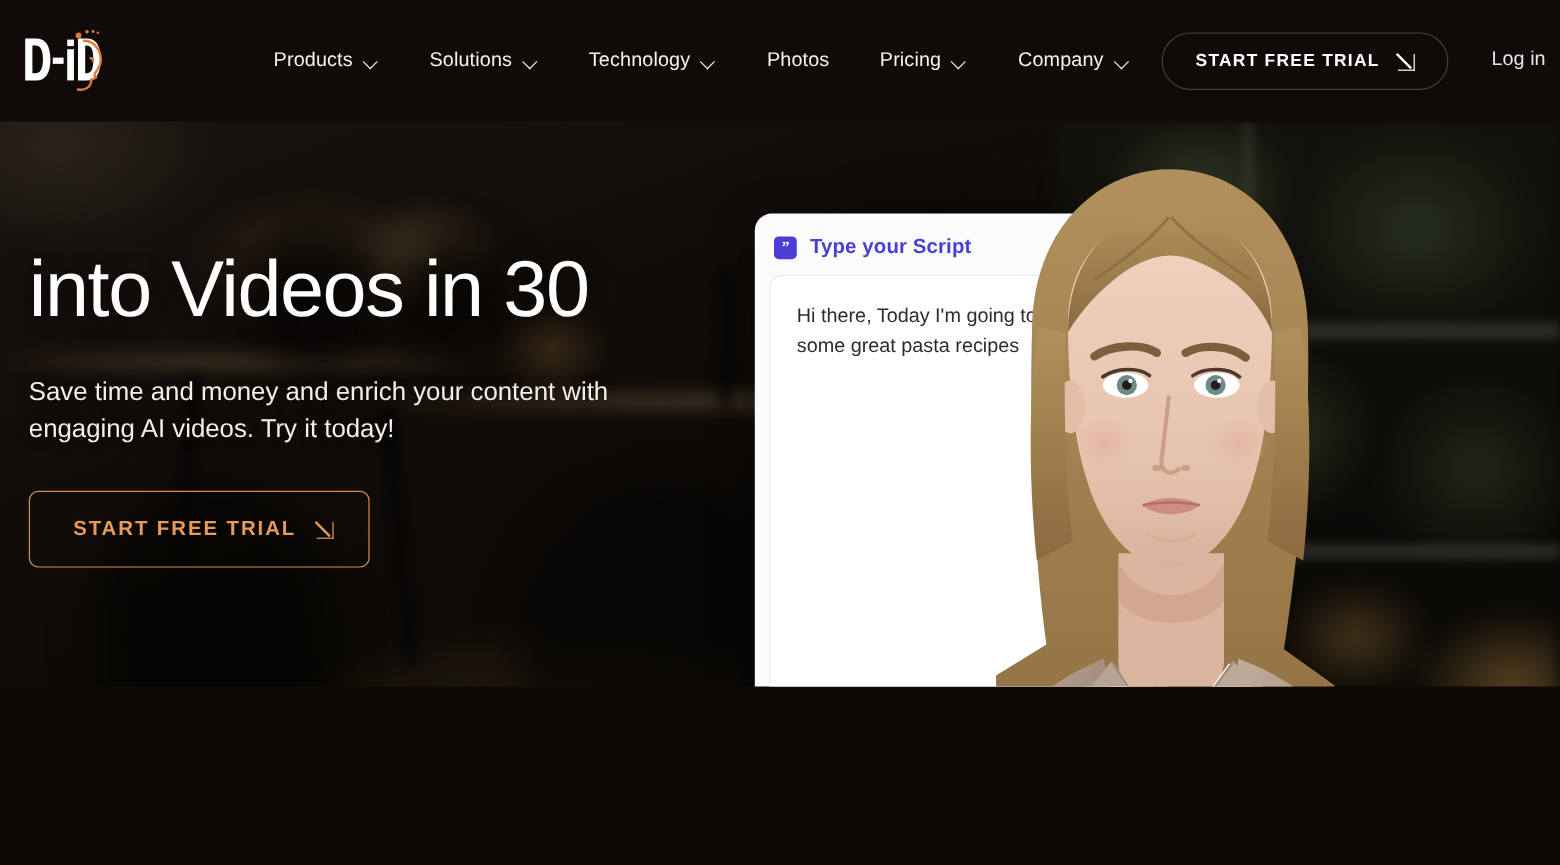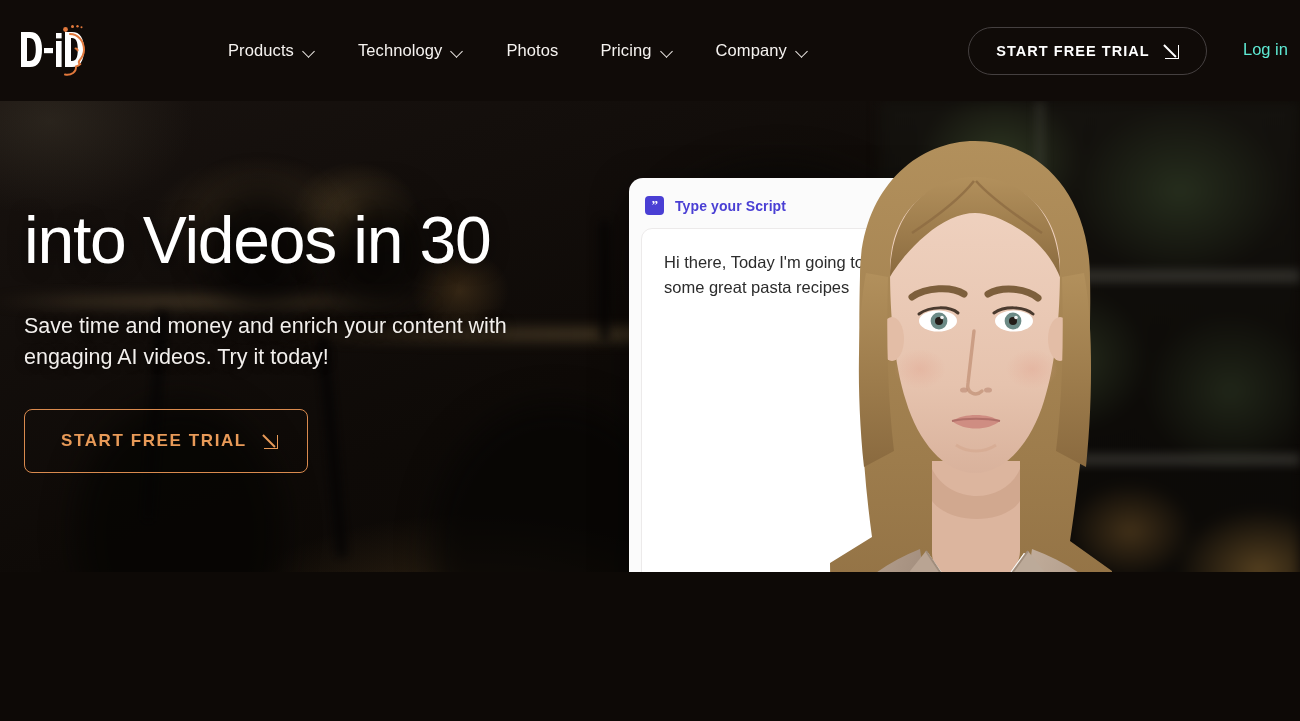--- a/index.html
+++ b/index.html
@@ -120,21 +120,21 @@
     width: 17px; height: 1.8px;
     background: currentColor;
     transform: rotate(45deg);
     transform-origin: 0 50%;
   }
 
   .nav-login {
     position: absolute;
     left: 1243px;
     top: 40px;
-    color: #5eead4;
+    color: #e5e5e5;
     font-size: 16.5px;
     font-weight: 500;
     cursor: pointer;
     white-space: nowrap;
   }
 
   
   .hero {
     position: absolute;
     top: 101px; left: 0;
@@ -298,21 +298,21 @@
     color: #ffffff;
     font-size: 13px;
     font-weight: 700;
     line-height: 1;
     letter-spacing: -0.5px;
     font-family: "Liberation Serif", serif;
     transform: translateY(-1px);
   }
   .card-head-label {
     color: #4a3fd4;
-    font-size: 14px;
+    font-size: 17px;
     font-weight: 700;
     letter-spacing: 0.1px;
   }
   .script-box {
     margin: 13px 12px 0 12px;
     height: 392px;
     background: #ffffff;
     border: 1px solid #eceaea;
     border-radius: 11px;
     padding: 21px 22px;
@@ -368,20 +368,24 @@
           <circle cx="54.5" cy="4.5" r="1.5"></circle>
           <circle cx="59.5" cy="4.2" r="1.2"></circle>
           <circle cx="63.5" cy="5.2" r="1.0"></circle>
         </g>
       </svg>
     </div>
 
     <nav class="nav-links">
       <div class="nav-item">
         <span>Products</span>
+        <span class="chev"></span>
+      </div>
+      <div class="nav-item">
+        <span>Solutions</span>
         <span class="chev"></span>
       </div>
       <div class="nav-item">
         <span>Technology</span>
         <span class="chev"></span>
       </div>
       <div class="nav-item">
         <span>Photos</span>
       </div>
       <div class="nav-item">

